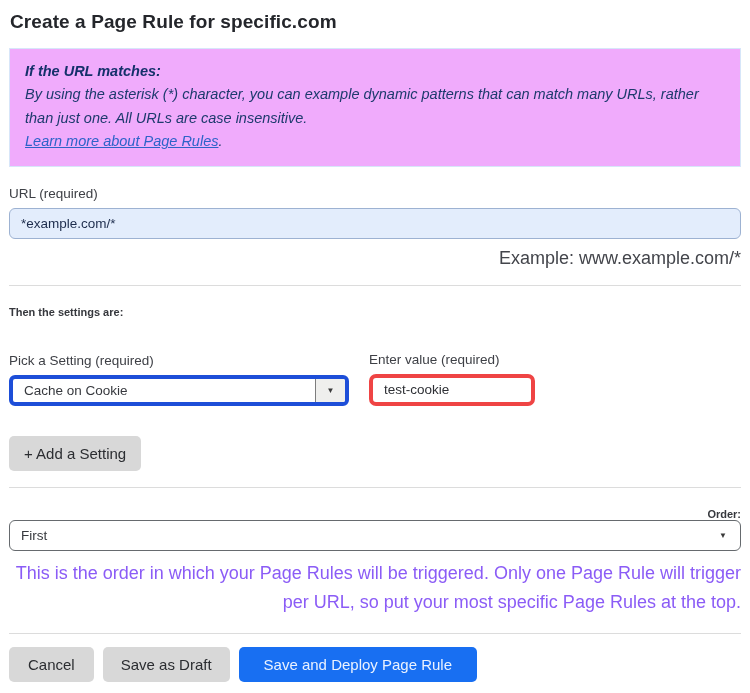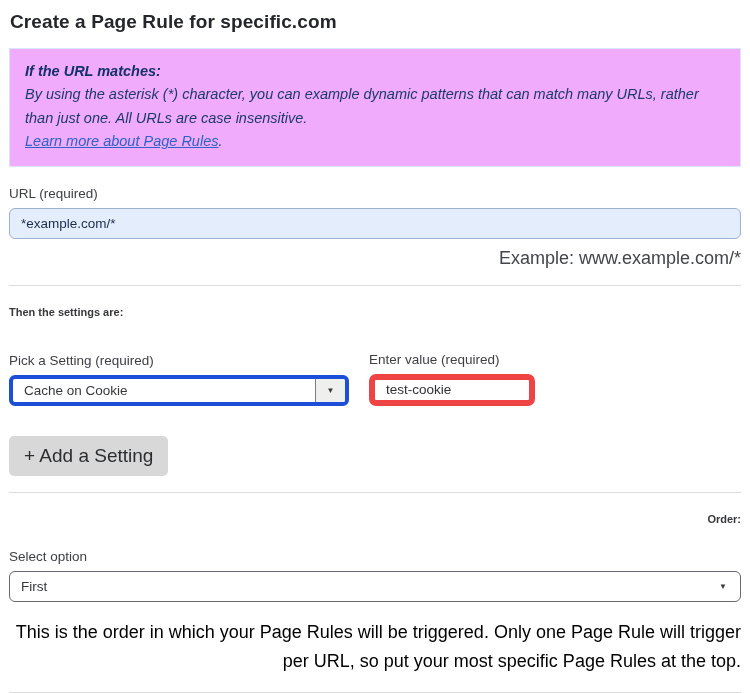--- a/index.html
+++ b/index.html
@@ -68,46 +68,46 @@
   .arrow-seg {
     width: 30px; align-self: stretch;
     background: #efefed;
     border-left: 1px solid #7d7d7d;
     display: flex; align-items: center; justify-content: center;
     font-size: 8px; color: #3a3a3a;
   }
   .value-input {
     display: block; width: 100%; height: 32px;
     background: #ffffff;
-    border: 6px solid #ef4444; border-radius: 7px;
+    border: 4px solid #ef4444; border-radius: 7px;
     padding: 0 11px;
     font-family: "Liberation Sans", sans-serif;
     font-size: 13.5px; color: #2e3035;
     outline: none;
   }
 
   .btn {
     display: inline-block; border: none; cursor: pointer;
     font-family: "Liberation Sans", sans-serif;
-    font-size: 19px; border-radius: 5px;
+    font-size: 15px; border-radius: 5px;
     padding: 9px 15px; color: #2b2d31;
     background: #d8d8d8;
   }
   .add-setting-btn { margin-top: 30px; }
 
   .order-heading { margin-top: 20px; text-align: right; }
   .order-select-label { margin-top: 24px; }
   .order-select {
     border: 1px solid #666a6e;
     border-radius: 6px;
   }
   .order-select .plain-arrow {
     padding: 0 13px; font-size: 8px; color: #3a3a3a;
   }
-  .order-helper { line-height: 1.62; margin-top: 16px; color: #000000; }
+  .order-helper { line-height: 1.62; margin-top: 8px; color: #8b5cf6; }
 
   .footer-divider { margin-top: 16px; margin-bottom: 13px; }
   .actions { display: flex; align-items: center; }
   .actions .btn + .btn { margin-left: 9px; }
   .btn-cancel { padding: 9px 19px; }
   .btn-draft { padding: 9px 18px; }
   .btn-primary {
     background: #186ff2; color: #eaf2ff; padding: 9px 25px;
   }
 </style>
@@ -147,21 +147,20 @@
       <input class="value-input" type="text" value="test-cookie" style="">
     </div>
   </div>
 
   <button class="btn add-setting-btn">+ Add a Setting</button>
 
   <hr class="divider">
 
   <div class="section-heading order-heading">Order:</div>
 
-  <div class="field-label order-select-label">Select option</div>
   <div class="select-box order-select">
     <span class="select-text">First</span>
     <span class="plain-arrow">▼</span>
   </div>
   <div class="helper-text order-helper">This is the order in which your Page Rules will be triggered. Only one Page Rule will trigger per URL, so put your most specific Page Rules at the top.</div>
 
   <hr class="divider footer-divider">
 
   <div class="actions">
     <button class="btn btn-cancel">Cancel</button>

